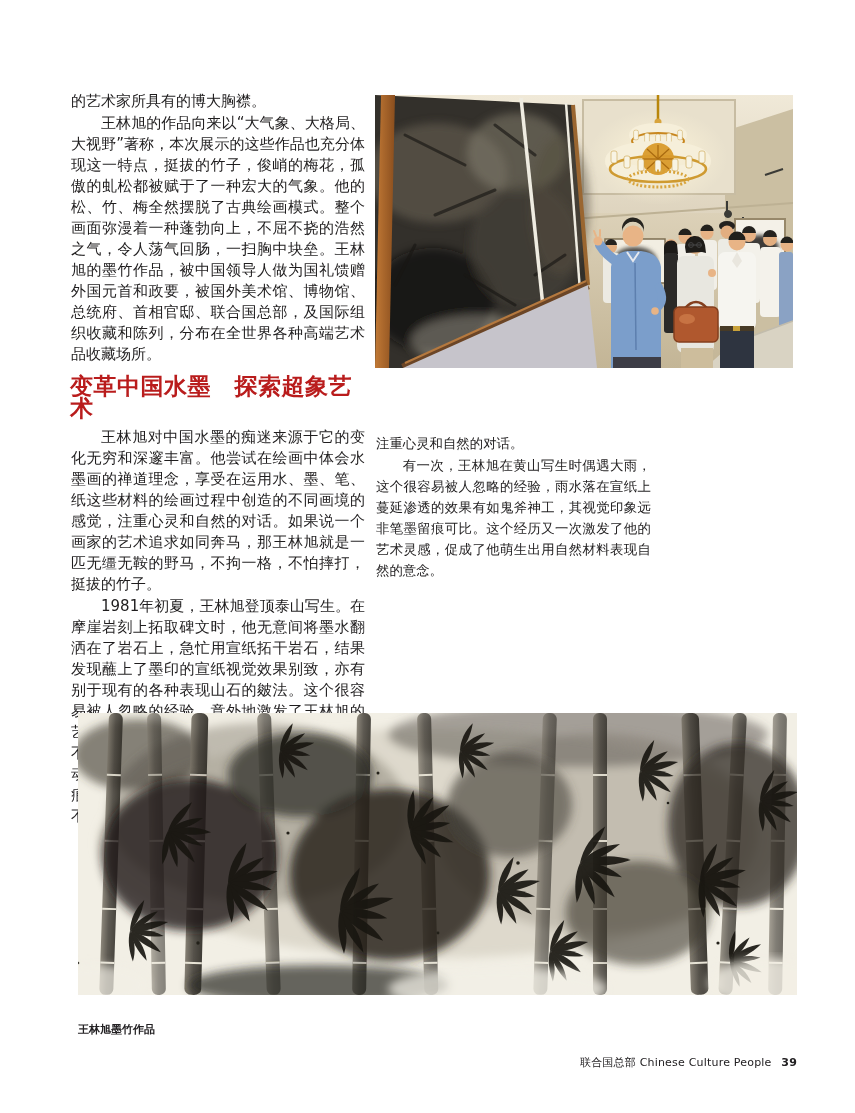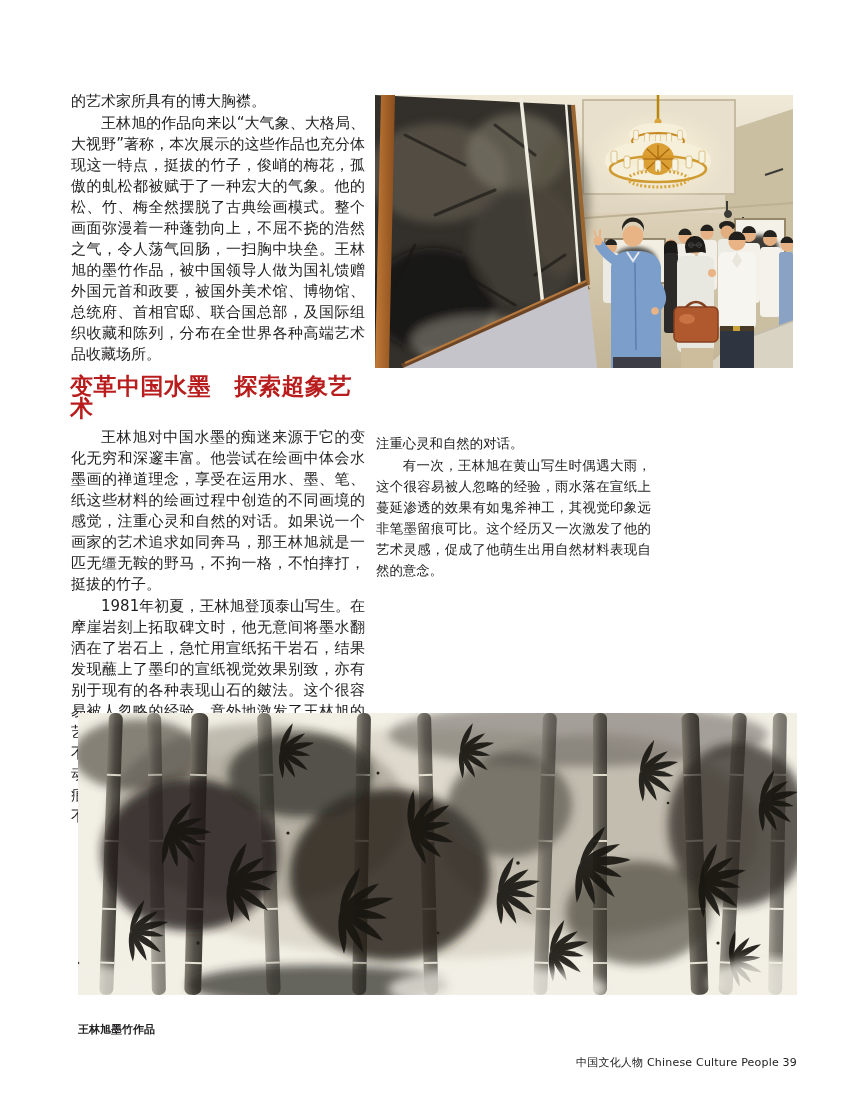--- a/index.html
+++ b/index.html
@@ -27,21 +27,21 @@
   
   .bamboo-painting{position:absolute;left:78px;top:713px;width:719px;height:282px;overflow:hidden;background:#f2efe5;}
   .painting-caption{
     position:absolute;left:78px;top:1001px;width:300px;
     font-size:11px;font-weight:bold;color:#232123;margin-top:21px;
   }
   
   .page-footer{
     position:absolute;top:1055px;right:58px;font-size:11px;color:#232123;letter-spacing:.2px;
   }
-  .page-footer .pgnum{font-weight:normal;}
+  .page-footer .pgnum{font-weight:bold;margin-left:6px;}
 </style>
 </head>
 <body>
 
 <div class="page">
 
   <div class="col col-left">
     <p>的艺术家所具有的博大胸襟。</p>
     <p class="indent">王林旭的作品向来以“大气象、大格局、大视野”著称，本次展示的这些作品也充分体现这一特点，挺拔的竹子，俊峭的梅花，孤傲的虬松都被赋于了一种宏大的气象。他的松、竹、梅全然摆脱了古典绘画模式。整个画面弥漫着一种蓬勃向上，不屈不挠的浩然之气，令人荡气回肠，一扫胸中块垒。王林旭的墨竹作品，被中国领导人做为国礼馈赠外国元首和政要，被国外美术馆、博物馆、总统府、首相官邸、联合国总部，及国际组织收藏和陈列，分布在全世界各种高端艺术品收藏场所。</p>
     <h2 class="section-heading">变革中国水墨　探索超象艺术</h2>
@@ -351,18 +351,18 @@
         <ellipse cx="420" cy="276" rx="110" ry="22" fill="#f2efe5" opacity="0.75"></ellipse>
         <ellipse cx="690" cy="270" rx="60" ry="25" fill="#f2efe5" opacity="0.8"></ellipse>
         <ellipse cx="20" cy="272" rx="50" ry="20" fill="#f2efe5" opacity="0.7"></ellipse>
       </g>
     </svg>
   </figure>
 
   <figcaption class="painting-caption">王林旭墨竹作品</figcaption>
 
   <div class="page-footer">
-    <span>中国文化人物</span>
+    <span>联合国总部</span>
     <span>Chinese Culture People</span>
     <span class="pgnum">39</span>
   </div>
 
 </div>
 
 </body></html>

